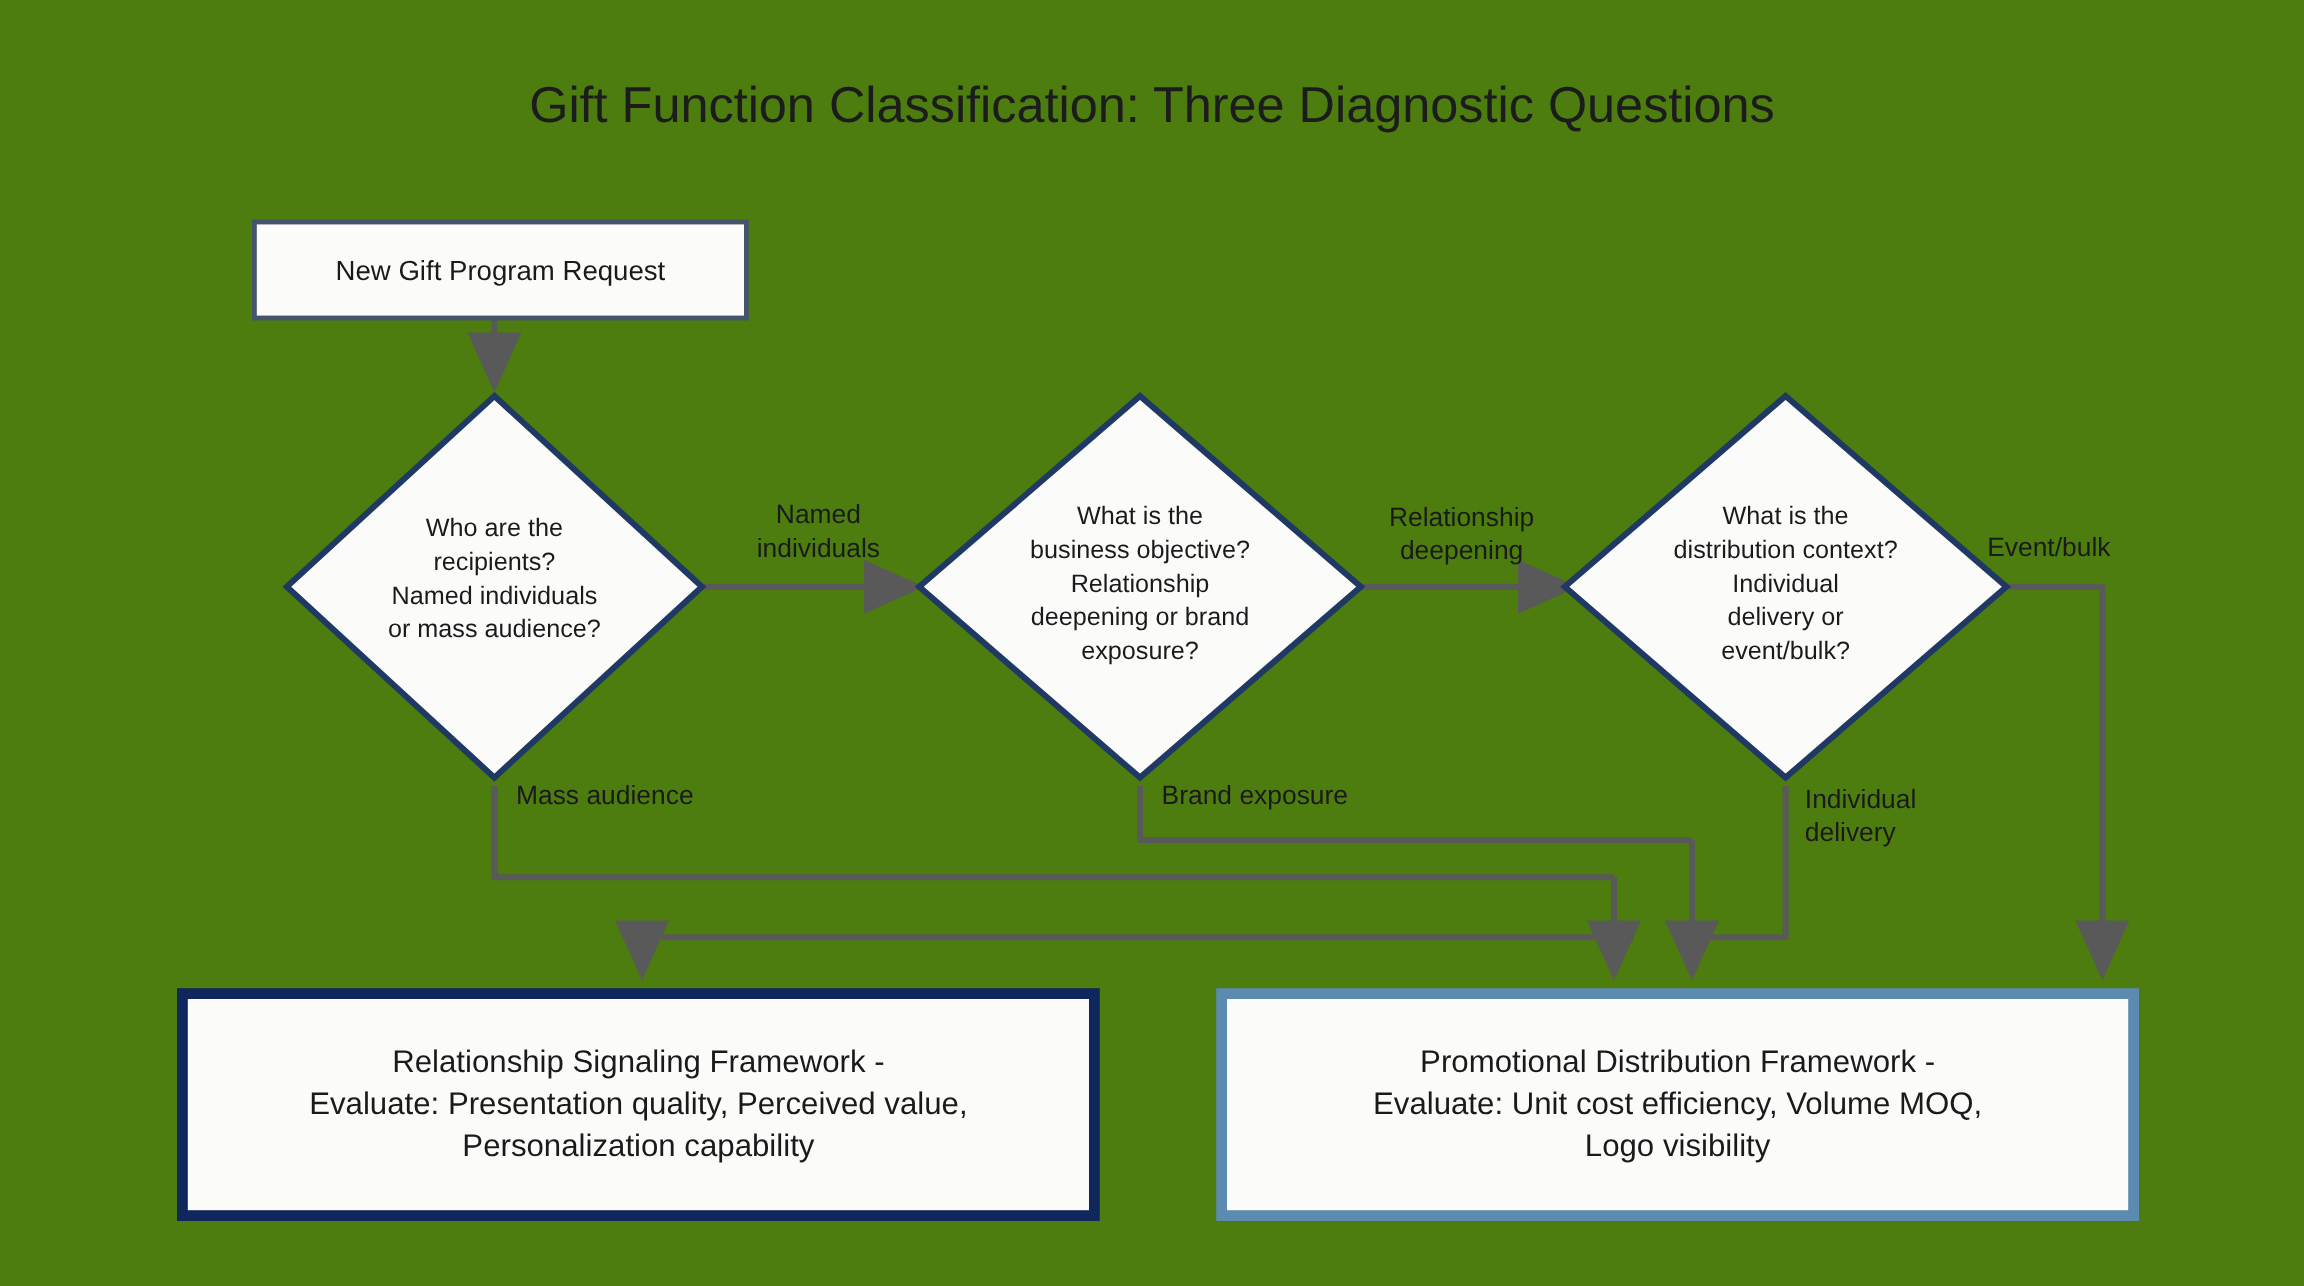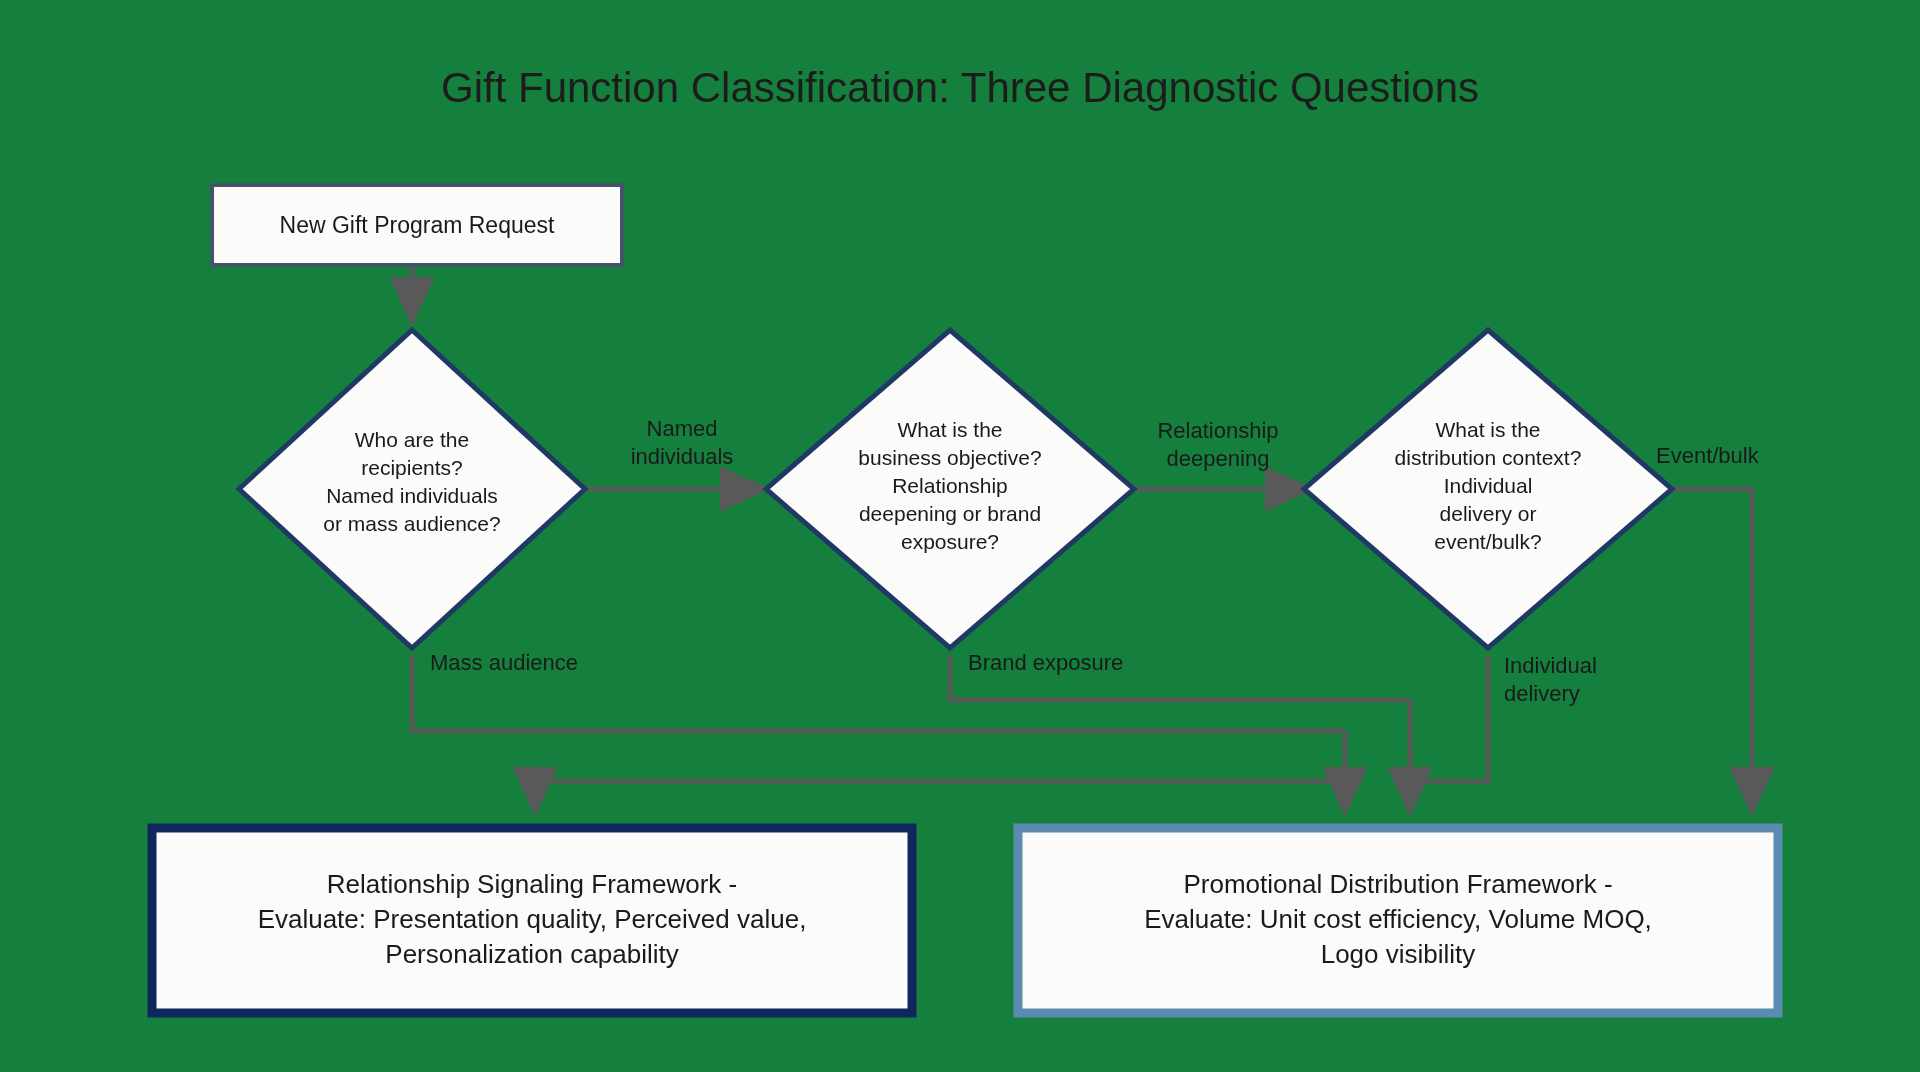--- a/index.html
+++ b/index.html
@@ -10,21 +10,21 @@
   body {
     width: 1920px;
     height: 1072px;
     font-family: "Liberation Sans", sans-serif;
     overflow: hidden;
   }
   #canvas {
     position: relative;
     width: 1920px;
     height: 1072px;
-    background: #15803d;
+    background: #4d7c0f;
   }
   svg#diagram {
     position: absolute;
     top: 0;
     left: 0;
     width: 1920px;
     height: 1072px;
     display: block;
   }
   .diagram-title {

